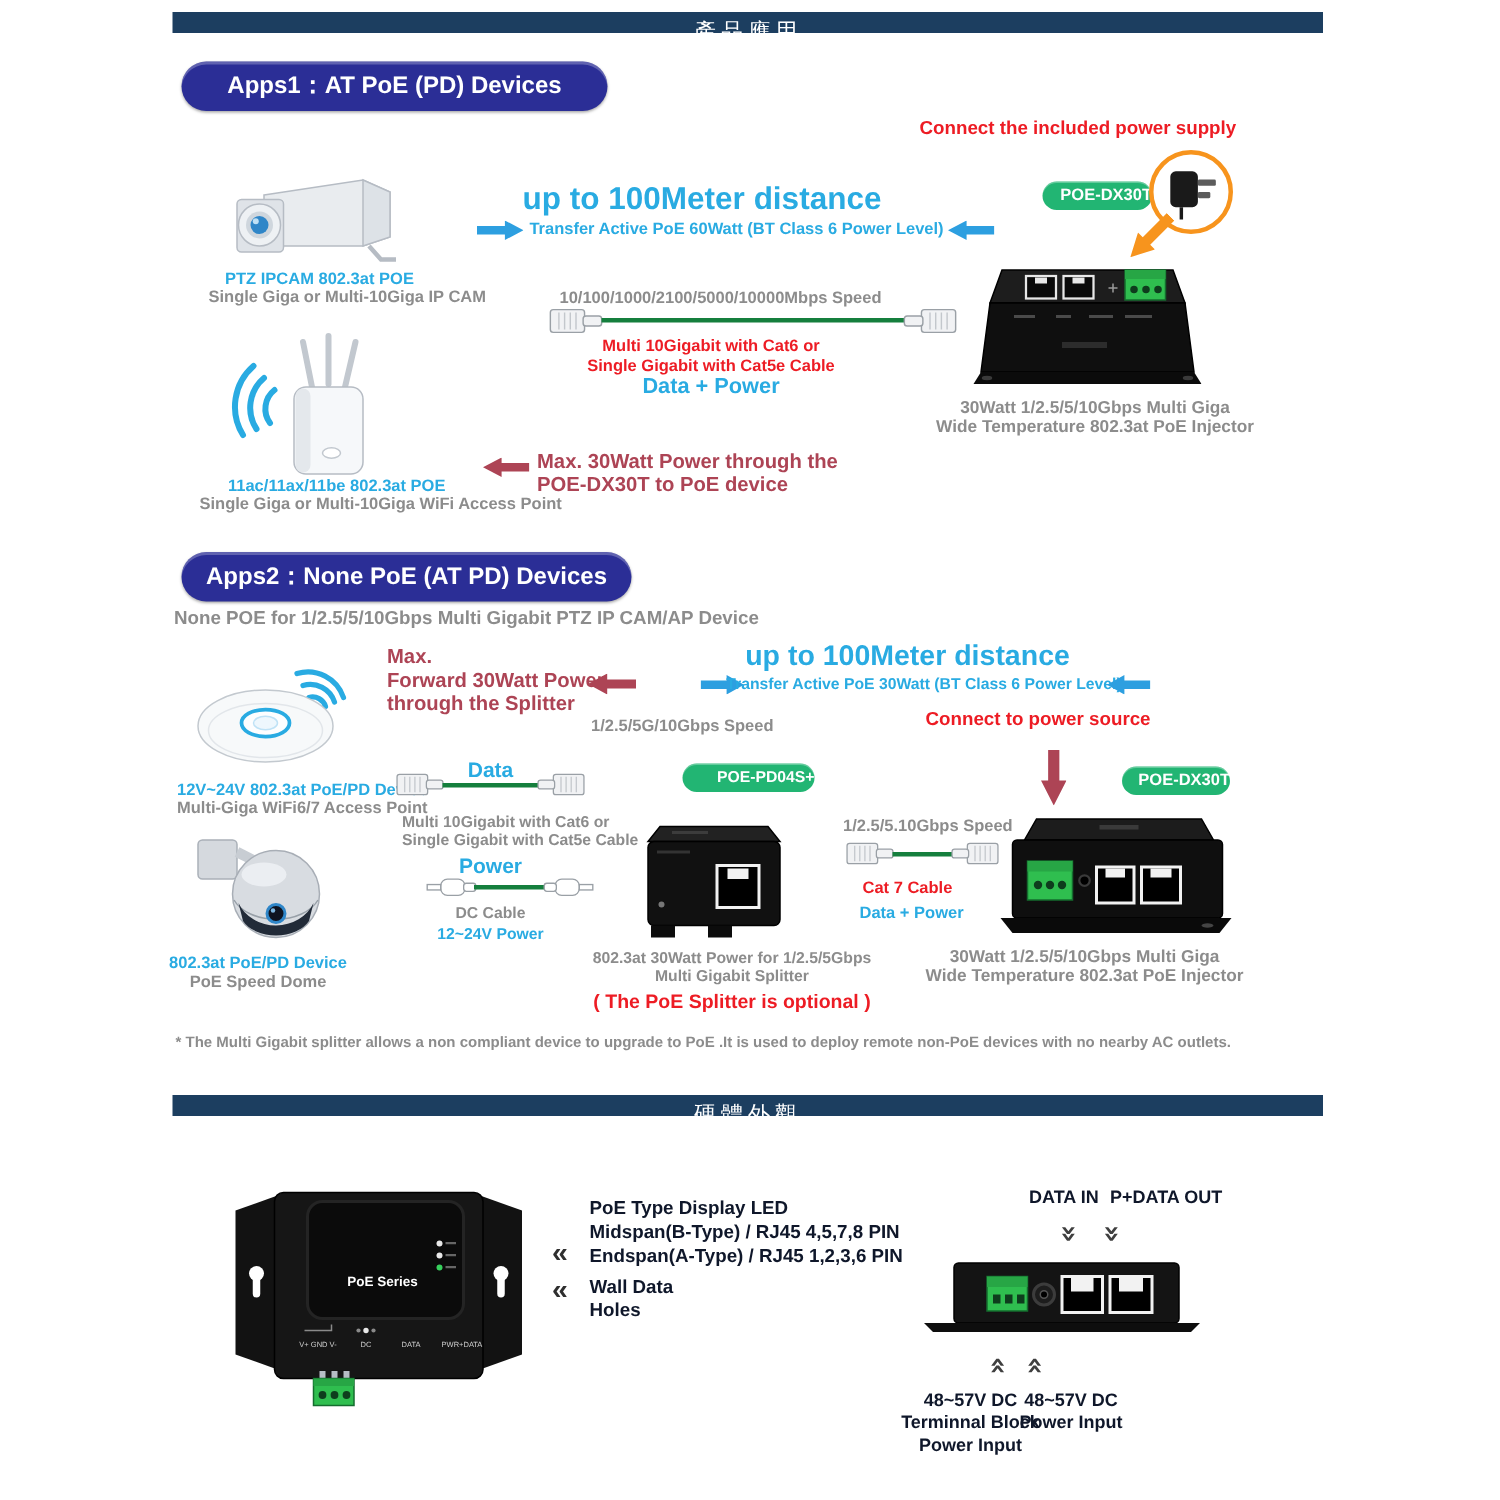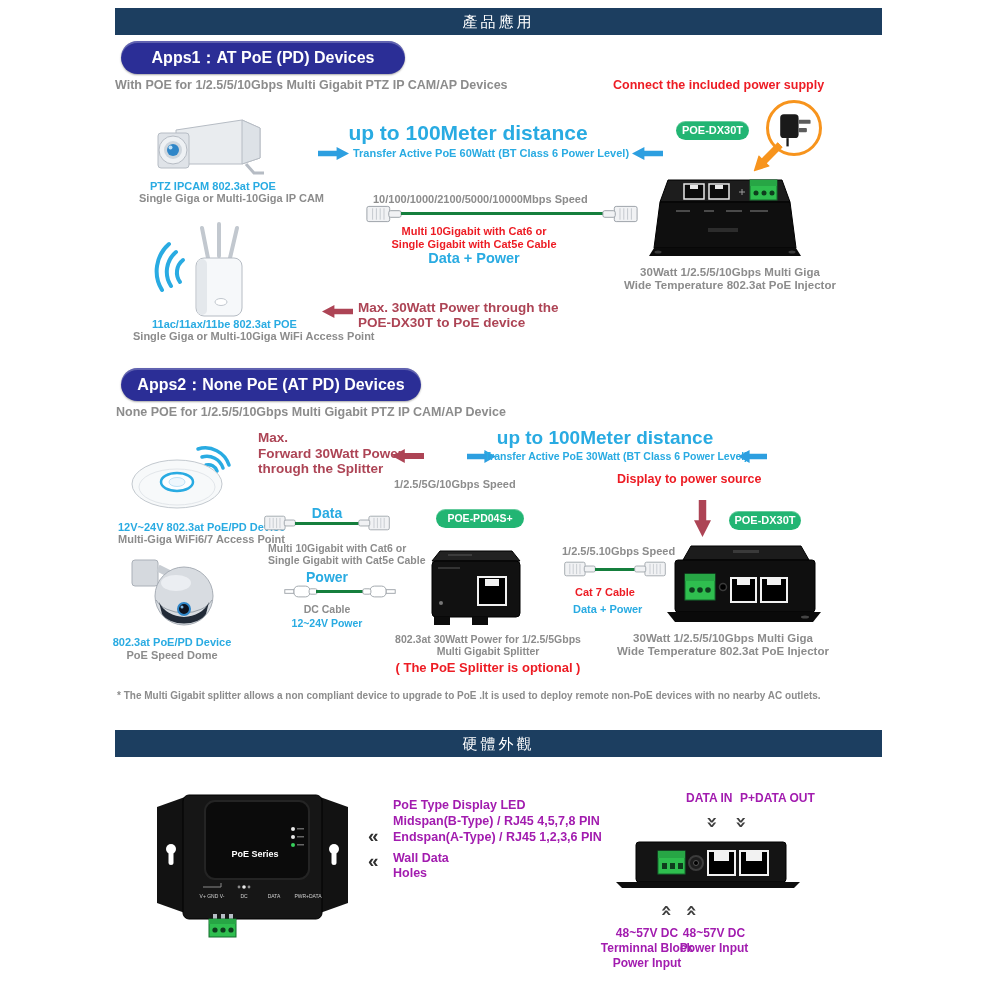--- a/index.html
+++ b/index.html
@@ -2,33 +2,33 @@
 <html><head>
 <meta charset="utf-8">
 <style>
   html,body{margin:0;padding:0;background:#fff;}
   #stage{position:relative;width:1000px;height:1000px;background:#fff;overflow:hidden;
          font-family:"Liberation Sans",sans-serif;}
   .t{position:absolute;white-space:nowrap;}
   .b{font-weight:bold;}
   .ctr{transform:translateX(-50%);}
   .cyan{color:#29abe2;} .gray{color:#8c8c8c;} .red{color:#ed1c24;}
-  .dred{color:#ad4455;} .ink{color:#a21caf;}
+  .dred{color:#ad4455;} .ink{color:#0f172a;}
   .f10{font-size:10px;} .f105{font-size:10.5px;} .f11{font-size:11px;}
   .f115{font-size:11.5px;} .f12{font-size:12px;} .f125{font-size:12.5px;}
   .f135{font-size:13.5px;} .f14{font-size:14px;} .f145{font-size:14.5px;}
   .f19{font-size:19px;} .f21{font-size:21px;}
-  .bar{position:absolute;left:115px;width:767px;height:27px;background:#1c3e60;color:#fff;
+  .bar{position:absolute;left:115px;width:767px;height:14px;background:#1c3e60;color:#fff;
        text-align:center;line-height:27px;font-size:15px;letter-spacing:3px;}
   .pill{position:absolute;background:#2b2e96;border-radius:17px;color:#fff;text-align:center;
         font-weight:bold;font-size:16px;line-height:33px;height:33px;
         box-shadow:inset 0 2px 0 rgba(255,255,255,.25), 0 1px 2px rgba(0,0,0,.35);}
   .badge{position:absolute;background:#22b573;border-radius:10px;color:#fff;font-weight:bold;
-         font-size:11px;text-align:center;line-height:19px;height:19px;
-         box-shadow:inset 0 1px 0 rgba(255,255,255,.3);}
+         font-size:11px;text-align:right;line-height:19px;height:19px;
+         box-shadow:inset 0 1px 0 rgba(255,255,255,.3);margin-left:19px;}
   .arrR{position:absolute;background:#2d9fe0;
         clip-path:polygon(0 28%,60% 28%,60% 0,100% 50%,60% 100%,60% 72%,0 72%);}
   .arrL{position:absolute;background:#2d9fe0;
         clip-path:polygon(100% 28%,40% 28%,40% 0,0 50%,40% 100%,40% 72%,100% 72%);}
   .arrD{position:absolute;background:#ad4455;
         clip-path:polygon(28% 0,72% 0,72% 55%,100% 55%,50% 100%,0 55%,28% 55%);}
   .dredbg{background:#ad4455;} .orangebg{background:#f7941d;}
   .cable{position:absolute;height:3px;background:#157f3d;}
   .abs{position:absolute;}
   .chev{position:absolute;font-weight:bold;color:#3f3f3f;font-size:19px;line-height:19px;
@@ -57,21 +57,20 @@
         <rect x="12" y="2" width="18" height="12" rx="5" fill="#fff" stroke="#9aa0a6"></rect>
         <rect x="29" y="5" width="9" height="6" rx="2" fill="#fff" stroke="#9aa0a6"></rect>
         <rect x="2" y="6" width="10" height="4" fill="#fff" stroke="#9aa0a6"></rect>
       </symbol>
     </defs>
   </svg>
 
   <div class="bar" style="top:8px">產品應用</div>
 
   <div class="pill" style="left:121px;top:41px;width:284px">Apps1：AT PoE (PD) Devices</div>
-  <div class="t b f125 gray" style="left:115px;top:78px">With POE for 1/2.5/5/10Gbps Multi Gigabit PTZ IP CAM/AP Devices</div>
   <div class="t b f125 red" style="left:613px;top:78px">Connect the included power supply</div>
 
   <div class="t b f21 cyan ctr" style="left:468px;top:121px">up to 100Meter distance</div>
   <div class="arrR" style="left:318px;top:147px;width:31px;height:13px"></div>
   <div class="t b f11 cyan ctr" style="left:491px;top:147px">Transfer Active PoE 60Watt (BT Class 6 Power Level)</div>
   <div class="arrL" style="left:632px;top:147px;width:31px;height:13px"></div>
 
   <div class="badge" style="left:676px;top:121px;width:73px">POE-DX30T</div>
 
   <div class="adapterring">
@@ -158,21 +157,21 @@
   <div class="t b f135 dred" style="left:258px;top:430px">Max.</div>
   <div class="t b f135 dred" style="left:258px;top:446px">Forward 30Watt Power</div>
   <div class="t b f135 dred" style="left:258px;top:461px">through the Splitter</div>
   <div class="arrL dredbg" style="left:392px;top:449px;width:32px;height:14px"></div>
 
   <div class="t b f19 cyan ctr" style="left:605px;top:427px">up to 100Meter distance</div>
   <div class="arrR" style="left:467px;top:450px;width:29px;height:13px"></div>
   <div class="t b f105 cyan ctr" style="left:616px;top:450px">Transfer Active PoE 30Watt (BT Class 6 Power Level)</div>
   <div class="arrL" style="left:738px;top:450px;width:29px;height:13px"></div>
   <div class="t b f11 gray" style="left:394px;top:478px">1/2.5/5G/10Gbps  Speed</div>
-  <div class="t b f125 red" style="left:617px;top:472px">Display to power source</div>
+  <div class="t b f125 red" style="left:617px;top:472px">Connect to power source</div>
 
   <svg class="abs" style="left:122px;top:437px" width="130" height="75" viewBox="0 0 130 75">
     <path d="M84 28 A9 9 0 0 1 95 34" stroke="#29abe2" stroke-width="3.5" fill="none" stroke-linecap="round"></path>
     <path d="M80 20 A17 17 0 0 1 101 31" stroke="#29abe2" stroke-width="3.5" fill="none" stroke-linecap="round"></path>
     <path d="M76 12 A25 25 0 0 1 107 28" stroke="#29abe2" stroke-width="3.5" fill="none" stroke-linecap="round"></path>
     <ellipse cx="55" cy="47" rx="45" ry="24" fill="#f7f9fa" stroke="#c3c9cf"></ellipse>
     <ellipse cx="55" cy="50" rx="38" ry="18" fill="none" stroke="#e2e6ea"></ellipse>
     <ellipse cx="55" cy="45" rx="16" ry="9" fill="#fdfeff" stroke="#29abe2" stroke-width="2.5"></ellipse>
     <ellipse cx="55" cy="45" rx="8" ry="4.5" fill="#eef7fd" stroke="#bfe2f6"></ellipse>
   </svg>

